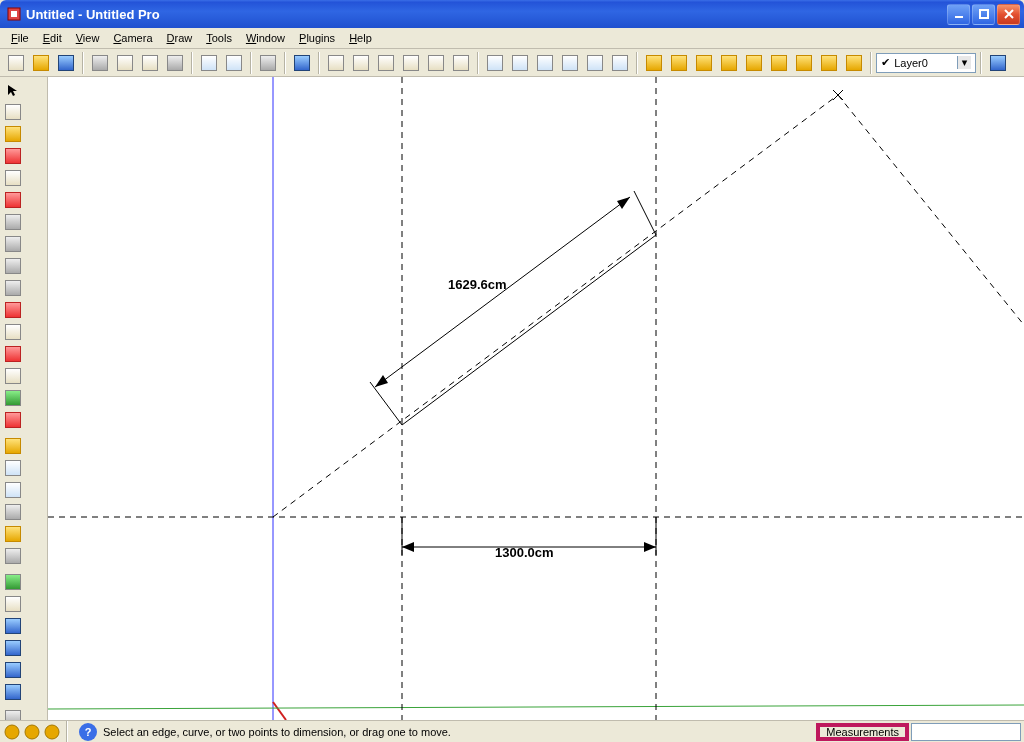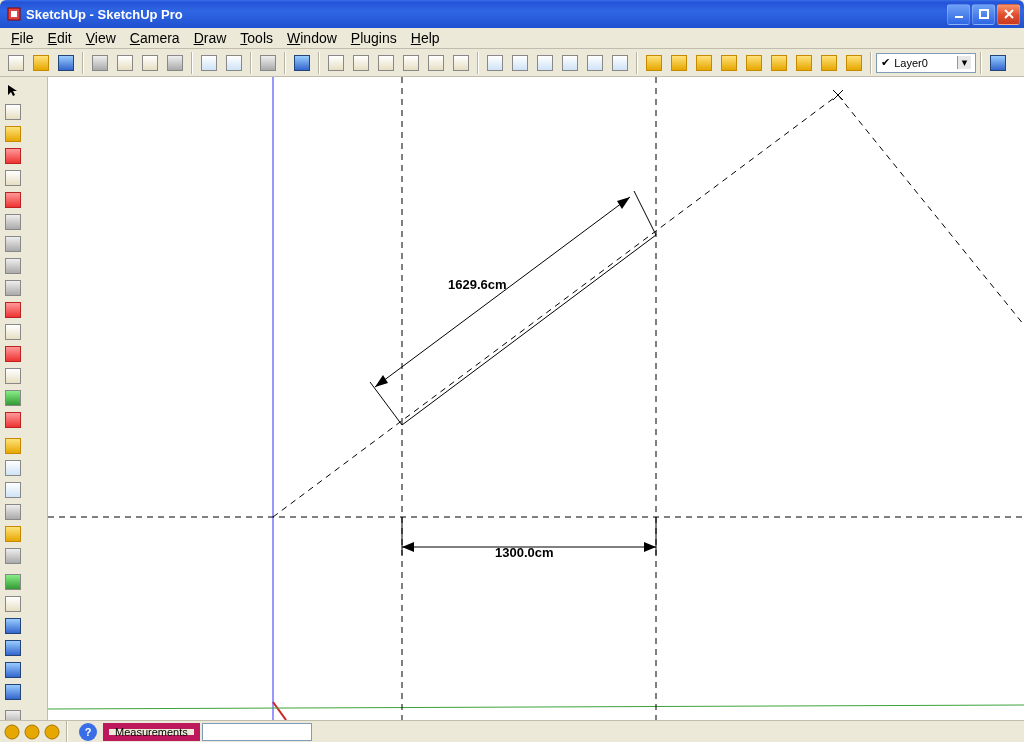--- a/index.html
+++ b/index.html
@@ -37,21 +37,21 @@
   }
   .win-min,.win-max { background: linear-gradient(to bottom,#6fa1f6,#2f66e3);}
   .win-close { background: linear-gradient(to bottom,#f7946a,#e35030,#c73a1f);}
   
   .menubar {
     height: 21px;
     background:#ece9d8;
     border-bottom:1px solid #c0bcae;
     display:flex; align-items:center;
     padding: 0 4px;
-    font-size:14px;
+    font-size:11px;
   }
   .menubar .menu-item { padding: 2px 7px; cursor:default;}
   .menubar .menu-item span.u { text-decoration: underline; }
   
   .toolbar-row {
     height: 28px;
     background:#ece9d8;
     border-bottom:1px solid #c0bcae;
     display:flex; align-items:center;
     padding: 0 4px;
@@ -102,21 +102,21 @@
     left:0;right:0;bottom:0;height:22px;
     background:#ece9d8;
     border-top:1px solid #c0bcae;
     display:flex;align-items:center;
     font-size:11px;
     padding:0 3px;
   }
   .status-btn{width:18px;height:18px;border-radius:50%;display:flex;align-items:center;justify-content:center;margin-right:2px;}
   .help-icon{width:18px;height:18px;border-radius:50%;background:#3a6ee7;color:#fff;font-weight:bold;display:flex;align-items:center;justify-content:center;margin:0 6px 0 8px;}
   .status-hint{flex:1;color:#000;}
-  .measure-label{padding:0 6px;border:6px solid #be185d;background:#ece9d8;height:18px;display:flex;align-items:center;}
+  .measure-label{padding:0 6px;border:4px solid #be185d;background:#ece9d8;height:18px;display:flex;align-items:center;}
   .measure-field{width:110px;height:18px;border:1px solid #7f9db9;background:#fff;margin-left:2px;}
   
   svg.canvas-svg{position:absolute;inset:0;width:100%;height:100%;}
   .dim-text{font-family:Tahoma,Arial;font-size:13px;fill:#000;}
   
   .ico{width:16px;height:16px;display:inline-block;border:1px solid #888;background:linear-gradient(#fff,#ddd);}
   .ico.c1{background:linear-gradient(#fff,#e7dfc3);}
   .ico.c2{background:linear-gradient(#fff,#cfe3f7);}
   .ico.red{background:linear-gradient(#f99,#e33);border-color:#b22;}
   .ico.yellow{background:linear-gradient(#ffe27a,#e6a700);border-color:#c68a00;}
@@ -127,21 +127,21 @@
 </head>
 <body>
 
 <div class="titlebar">
   <span class="app-icon">
     <svg width="16" height="16">
         <rect x="2" y="2" width="12" height="12" fill="#d44" stroke="#800"></rect>
         <rect x="5" y="5" width="6" height="6" fill="#fff"></rect>
       </svg>
   </span>
-  <span class="title">SketchUp - SketchUp Pro</span>
+  <span class="title">Untitled - Untitled Pro</span>
   <div class="win-btns">
     <div class="win-btn win-min">
         <svg width="10" height="10">
           <rect x="1" y="7" width="8" height="2" fill="#fff"></rect>
         </svg>
       </div>
     <div class="win-btn win-max">
         <svg width="10" height="10">
           <rect x="1" y="1" width="8" height="8" fill="none" stroke="#fff" stroke-width="2"></rect>
         </svg>
@@ -441,15 +441,16 @@
         <circle cx="8" cy="8" r="7" fill="#e6a700" stroke="#a67800"></circle>
       </svg>
     </div>
   <div class="status-btn">
       <svg width="16" height="16">
         <circle cx="8" cy="8" r="7" fill="#e6a700" stroke="#a67800"></circle>
       </svg>
     </div>
   <div class="sep"></div>
   <div class="help-icon">?</div>
+  <div class="status-hint">Select an edge, curve, or two points to dimension, or drag one to move.</div>
   <div class="measure-label">Measurements</div>
   <div class="measure-field"></div>
 </div>
 
 </body></html>

